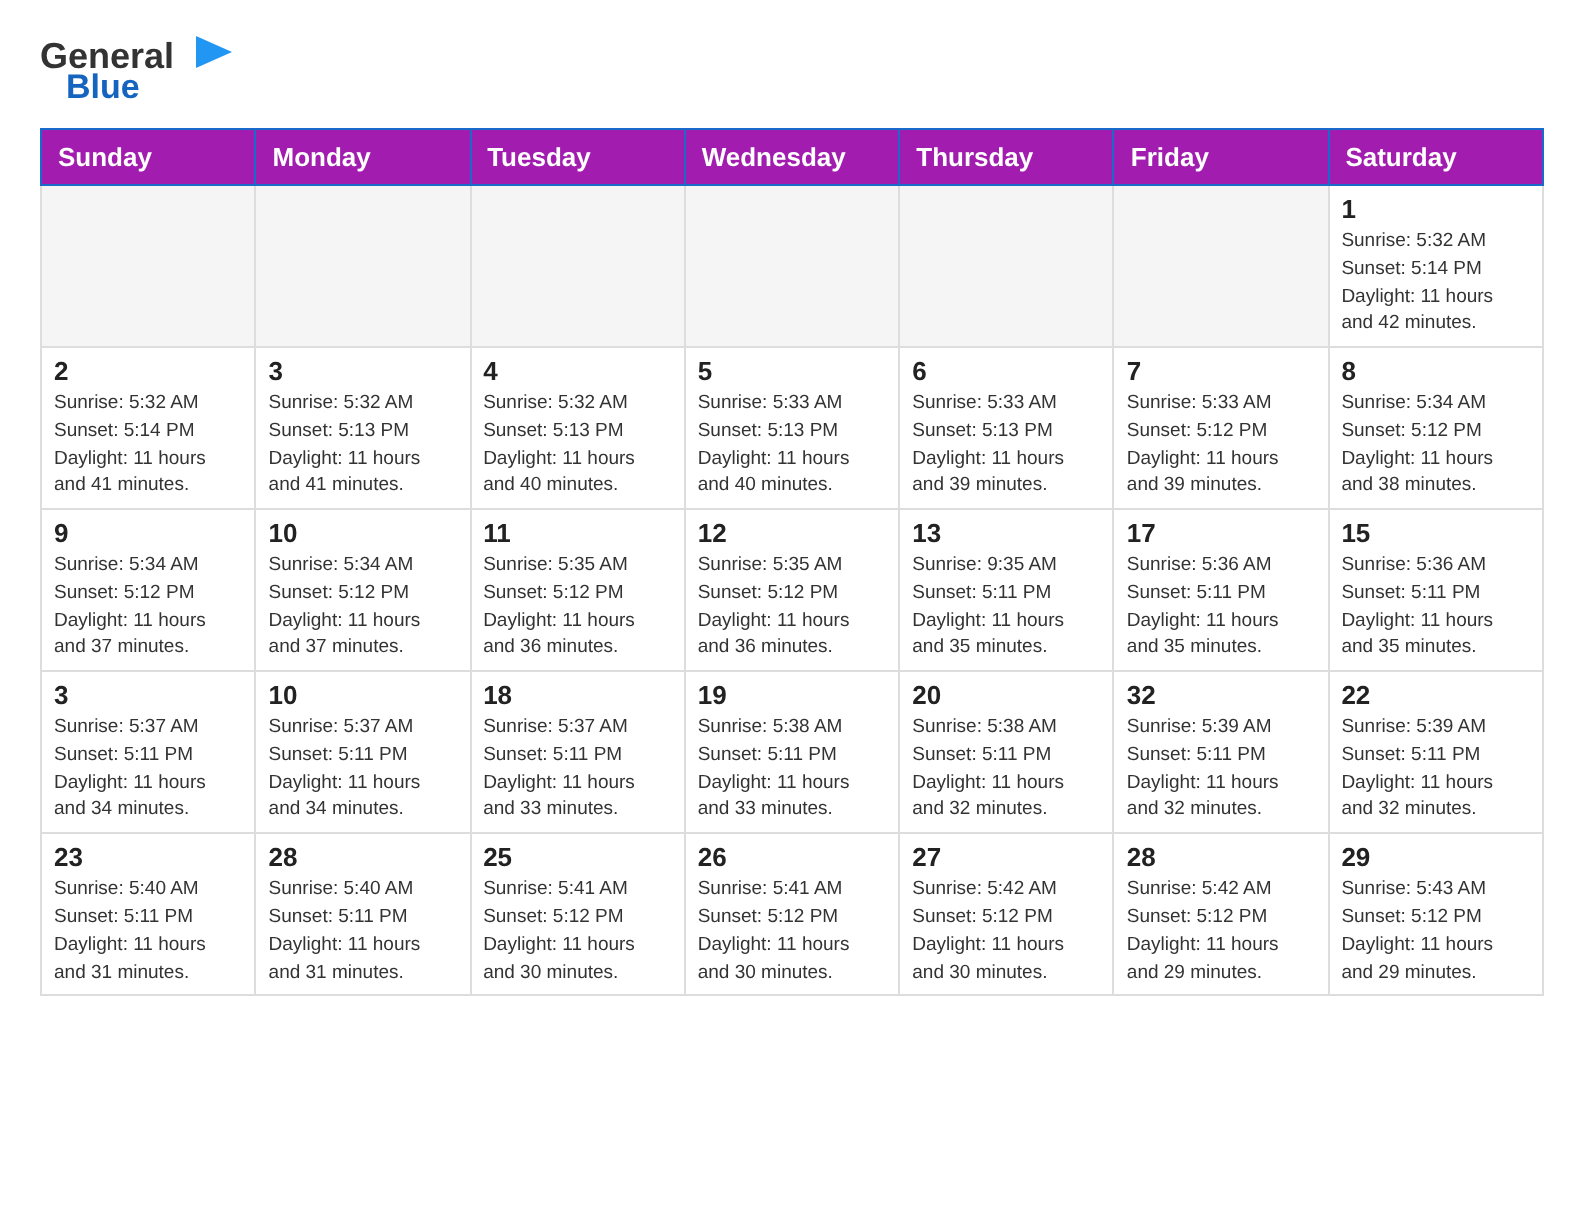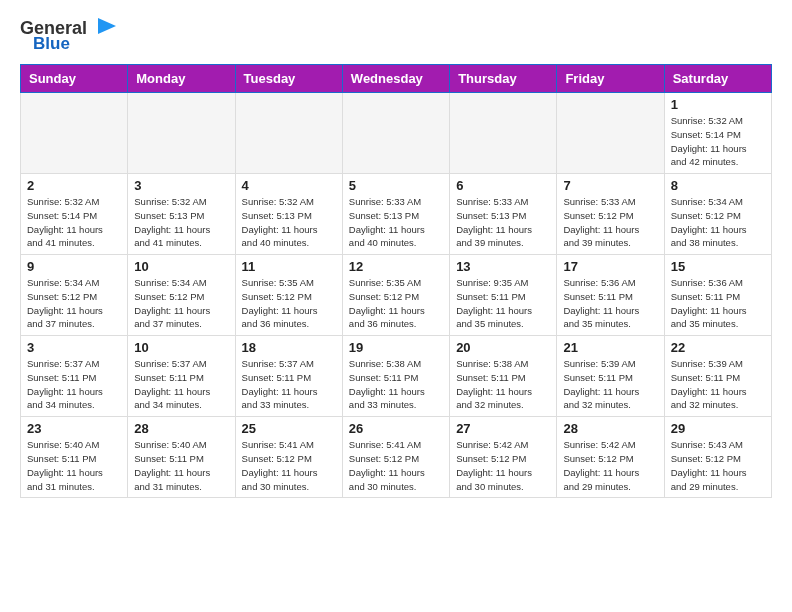--- a/index.html
+++ b/index.html
@@ -267,21 +267,21 @@
 and 33 minutes.</div>
           </td>
           <td>
             <span class="day-num">20</span>
             <div class="day-info">Sunrise: 5:38 AM
 Sunset: 5:11 PM
 Daylight: 11 hours
 and 32 minutes.</div>
           </td>
           <td>
-            <span class="day-num">21</span>
+            <span class="day-num">32</span>
             <div class="day-info">Sunrise: 5:39 AM
 Sunset: 5:11 PM
 Daylight: 11 hours
 and 32 minutes.</div>
           </td>
           <td>
             <span class="day-num">22</span>
             <div class="day-info">Sunrise: 5:39 AM
 Sunset: 5:11 PM
 Daylight: 11 hours

